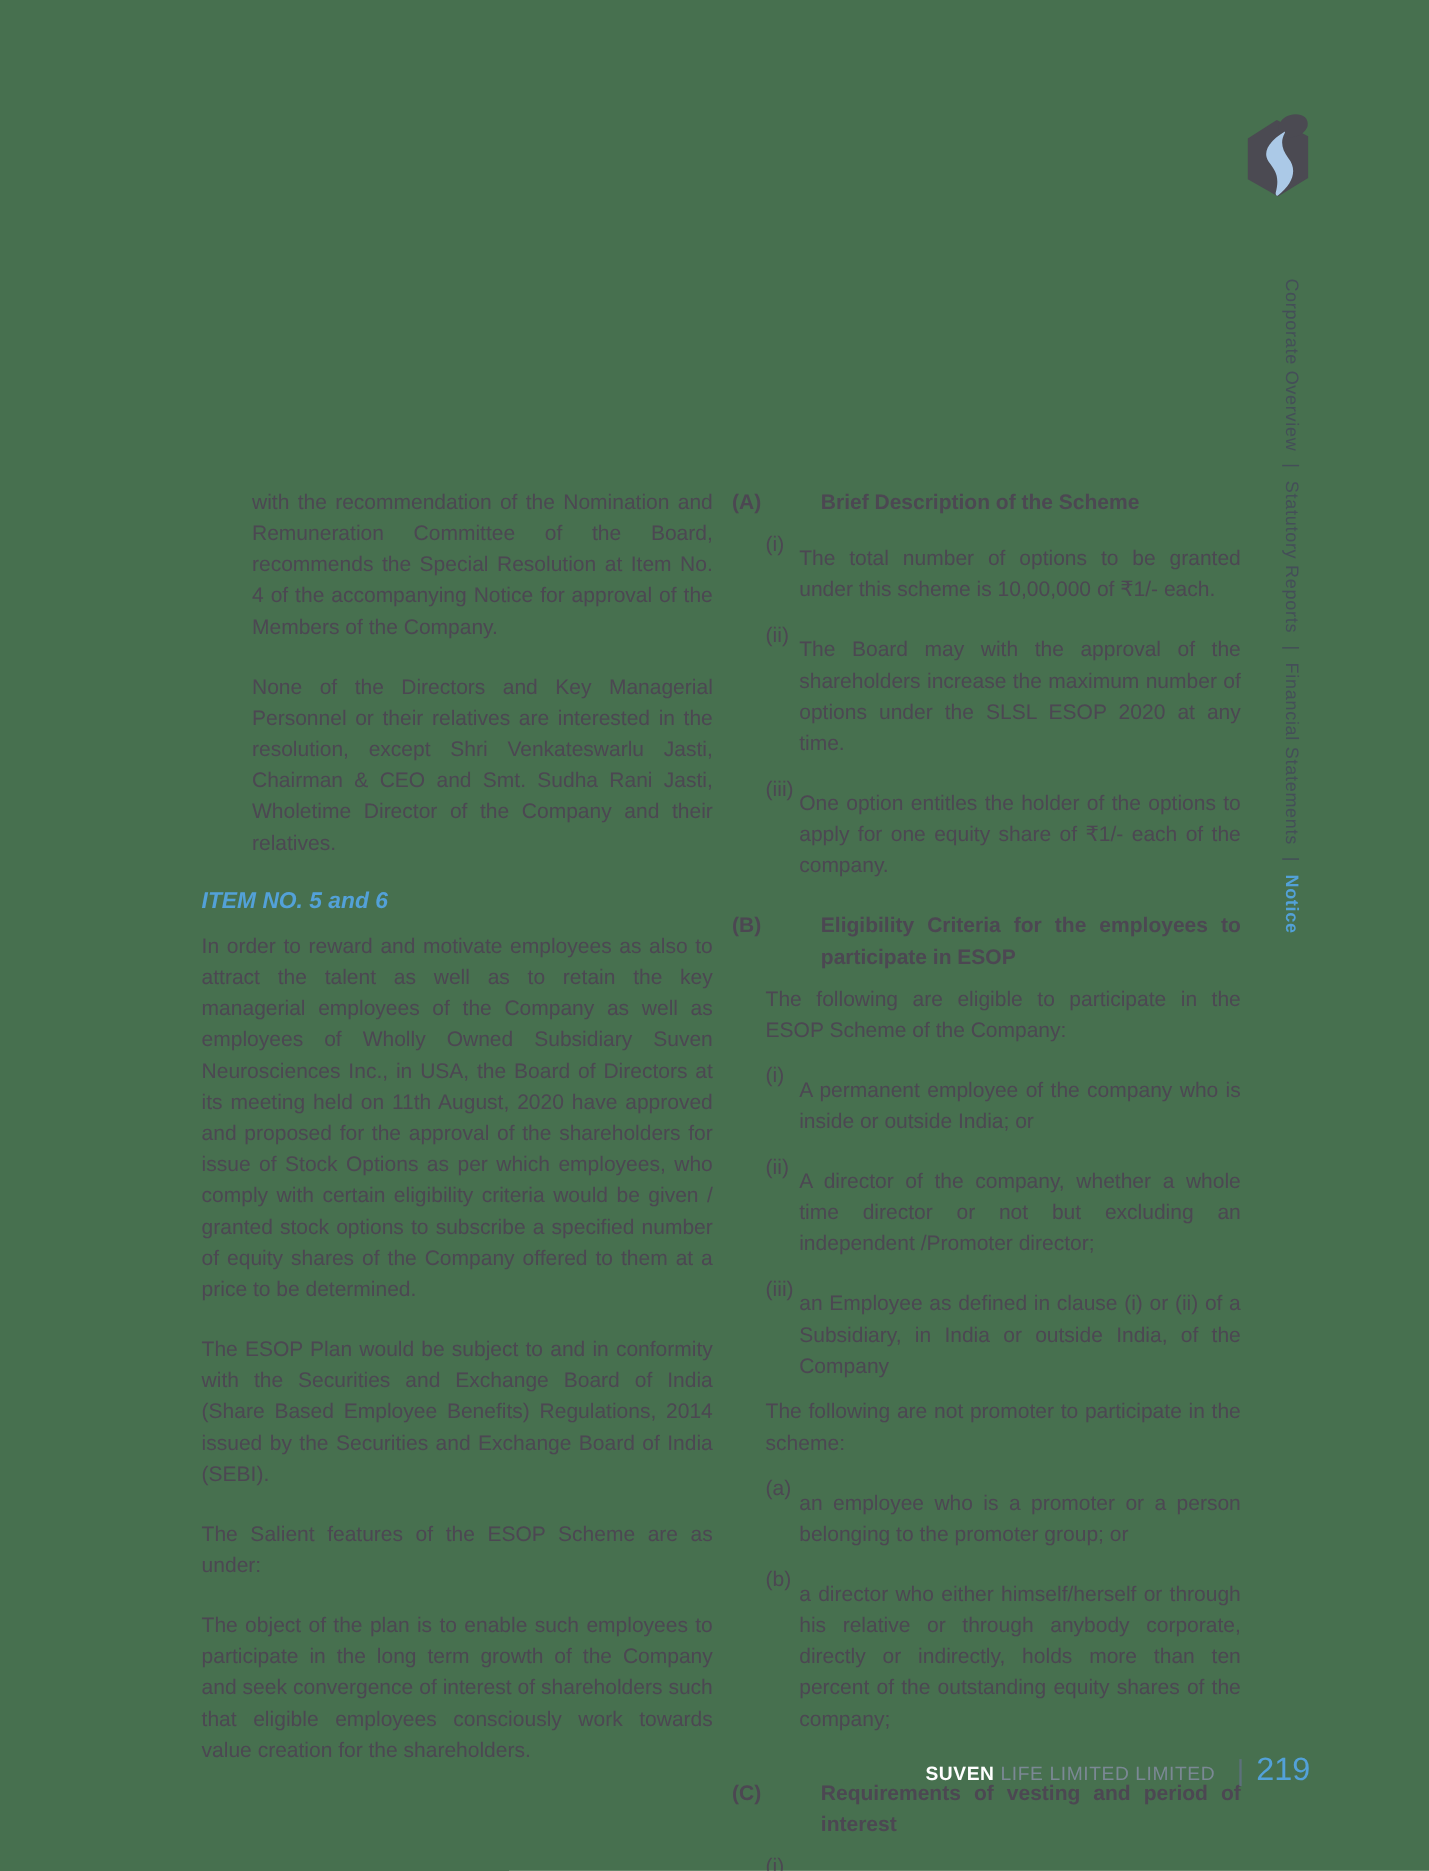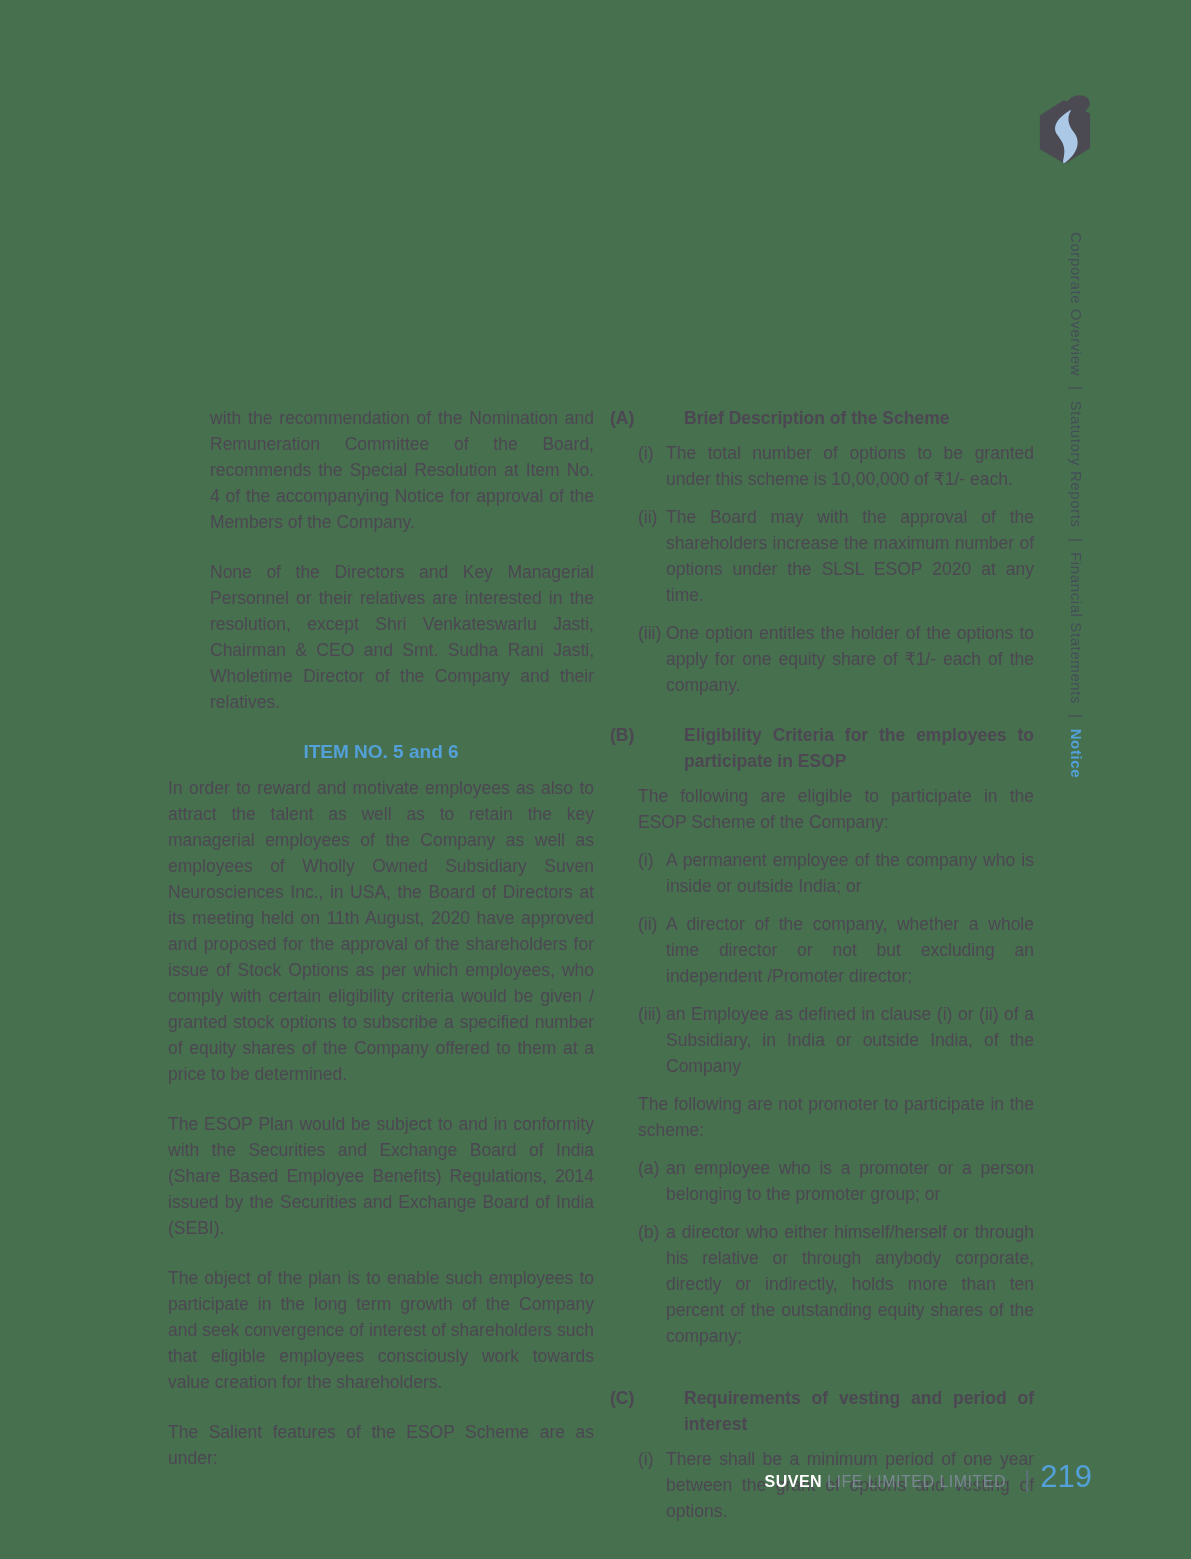--- a/index.html
+++ b/index.html
@@ -49,53 +49,54 @@
   }
   .col-left  { left: 168px; }
   .col-right { left: 610px; width: 424px; }
   .col p { margin-bottom: 24px; }
   .col-left .indent { padding-left: 42px; }
   .item-heading {
     color: #53a1d8;
     font-size: 19px;
     font-weight: bold;
     margin: 0 0 10px 0;
-    text-align: center;
+    text-align: left;
+    font-style: italic;
   }
   
   .sec { margin-bottom: 24px; }
   .sec-c { margin-top: 36px; }
   .sec-head {
     display: flex;
     font-weight: bold;
     margin-bottom: 9px;
   }
   .sec-head .mk { flex: 0 0 28px; }
   .sec-head .ttl { flex: 1 1 auto; text-align: justify; margin-left: 46px; }
   .sec-body { padding-left: 28px; }
   .sec-body .intro { margin-bottom: 12px; }
   .li {
     display: flex;
     margin-bottom: 12px;
   }
   .li .mk { flex: 0 0 28px; }
-  .li .tx { flex: 1 1 auto; text-align: justify; margin-bottom: 0; }
+  .li .tx { flex: 1 1 auto; text-align: justify; margin-bottom: 0; margin-top: 12px; }
   
   .footer {
     position: absolute;
     top: 1459px;
     right: 99px;
     display: flex;
     align-items: baseline;
     white-space: nowrap;
   }
   .footer .brand-bold { font-size: 16px; font-weight: bold; color: #ffffff; letter-spacing: 0.5px; }
   .footer .brand-rest { font-size: 16px; color: #7b8894; letter-spacing: 0.5px; margin-left: 5px; }
   .footer .pipe { font-size: 24px; color: #5d707c; margin: 0 10px 0 18px; font-weight: 300; }
-  .footer .pageno { font-size: 31px; color: #53a1d8; font-weight: 500; }
+  .footer .pageno { font-size: 27px; color: #53a1d8; font-weight: 500; }
 </style>
 </head>
 <body>
 
 <div class="page">
 
   <svg class="logo" viewBox="0 0 60 80" aria-hidden="true">
     <path d="M30 10 L57 24 L57 60 L31 76 L5 61 L5 26 Z" fill="#4b4a52"></path>
     <ellipse cx="44" cy="15" rx="13" ry="9.5" transform="rotate(-18 44 15)" fill="#4b4a52"></ellipse>
     <path d="M37 20 C24 28 17 37 23 46 C28 53 33 58 29 73 C29 75 30 76 31 75 C44 65 48 53 40 43 C34 35 33 28 37 21 Z" fill="#abc9e7"></path>
@@ -104,22 +105,22 @@
   <div class="side-nav">
     <span>Corporate Overview</span><span class="sep">|</span><span>Statutory Reports</span><span class="sep">|</span><span>Financial Statements</span><span class="sep">|</span><span class="active">Notice</span>
   </div>
 
   <div class="col col-left">
     <p class="indent">with the recommendation of the Nomination and Remuneration Committee of the Board, recommends the Special Resolution at Item No. 4 of the accompanying Notice for approval of the Members of the Company.</p>
     <p class="indent">None of the Directors and Key Managerial Personnel or their relatives are interested in the resolution, except Shri Venkateswarlu Jasti, Chairman &amp; CEO and Smt. Sudha Rani Jasti, Wholetime Director of the Company and their relatives.</p>
     <h3 class="item-heading">ITEM NO. 5 and 6</h3>
     <p>In order to reward and motivate employees as also to attract the talent as well as to retain the key managerial employees of the Company as well as employees of Wholly Owned Subsidiary Suven Neurosciences Inc., in USA, the Board of Directors at its meeting held on 11th August, 2020 have approved and proposed for the approval of the shareholders for issue of Stock Options as per which employees, who comply with certain eligibility criteria would be given / granted stock options to subscribe a specified number of equity shares of the Company offered to them at a price to be determined.</p>
     <p>The ESOP Plan would be subject to and in conformity with the Securities and Exchange Board of India (Share Based Employee Benefits) Regulations, 2014 issued by the Securities and Exchange Board of India (SEBI).</p>
+    <p>The Salient features of the ESOP Scheme are as under:</p>
     <p>The object of the plan is to enable such employees to participate in the long term growth of the Company and seek convergence of interest of shareholders such that eligible employees consciously work towards value creation for the shareholders.</p>
-    <p>The Salient features of the ESOP Scheme are as under:</p>
   </div>
 
   <div class="col col-right">
 
     <div class="sec">
       <div class="sec-head">
         <span class="mk">(A)</span>
         <span class="ttl">Brief Description of the Scheme</span>
       </div>
       <div class="sec-body">

